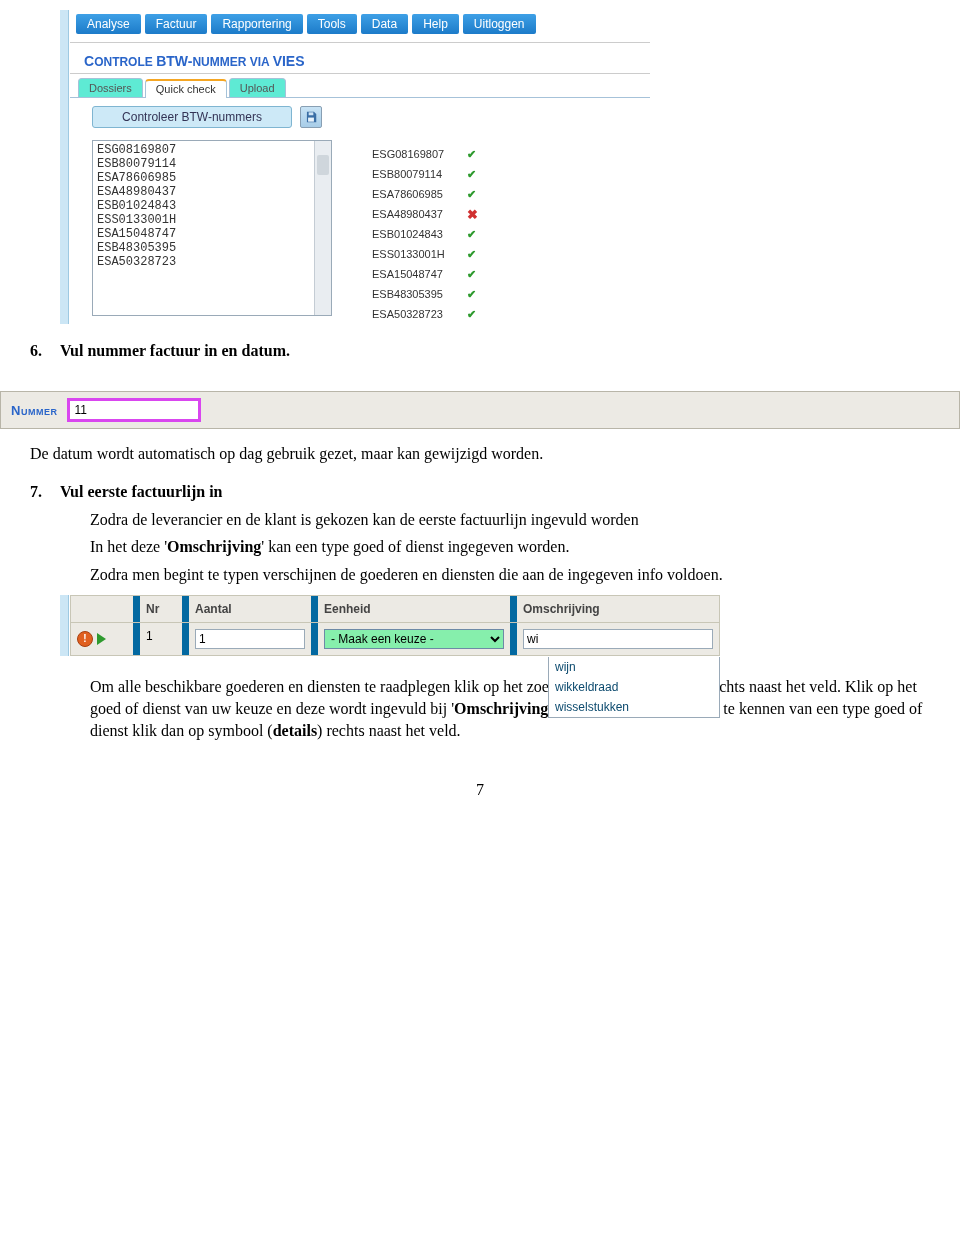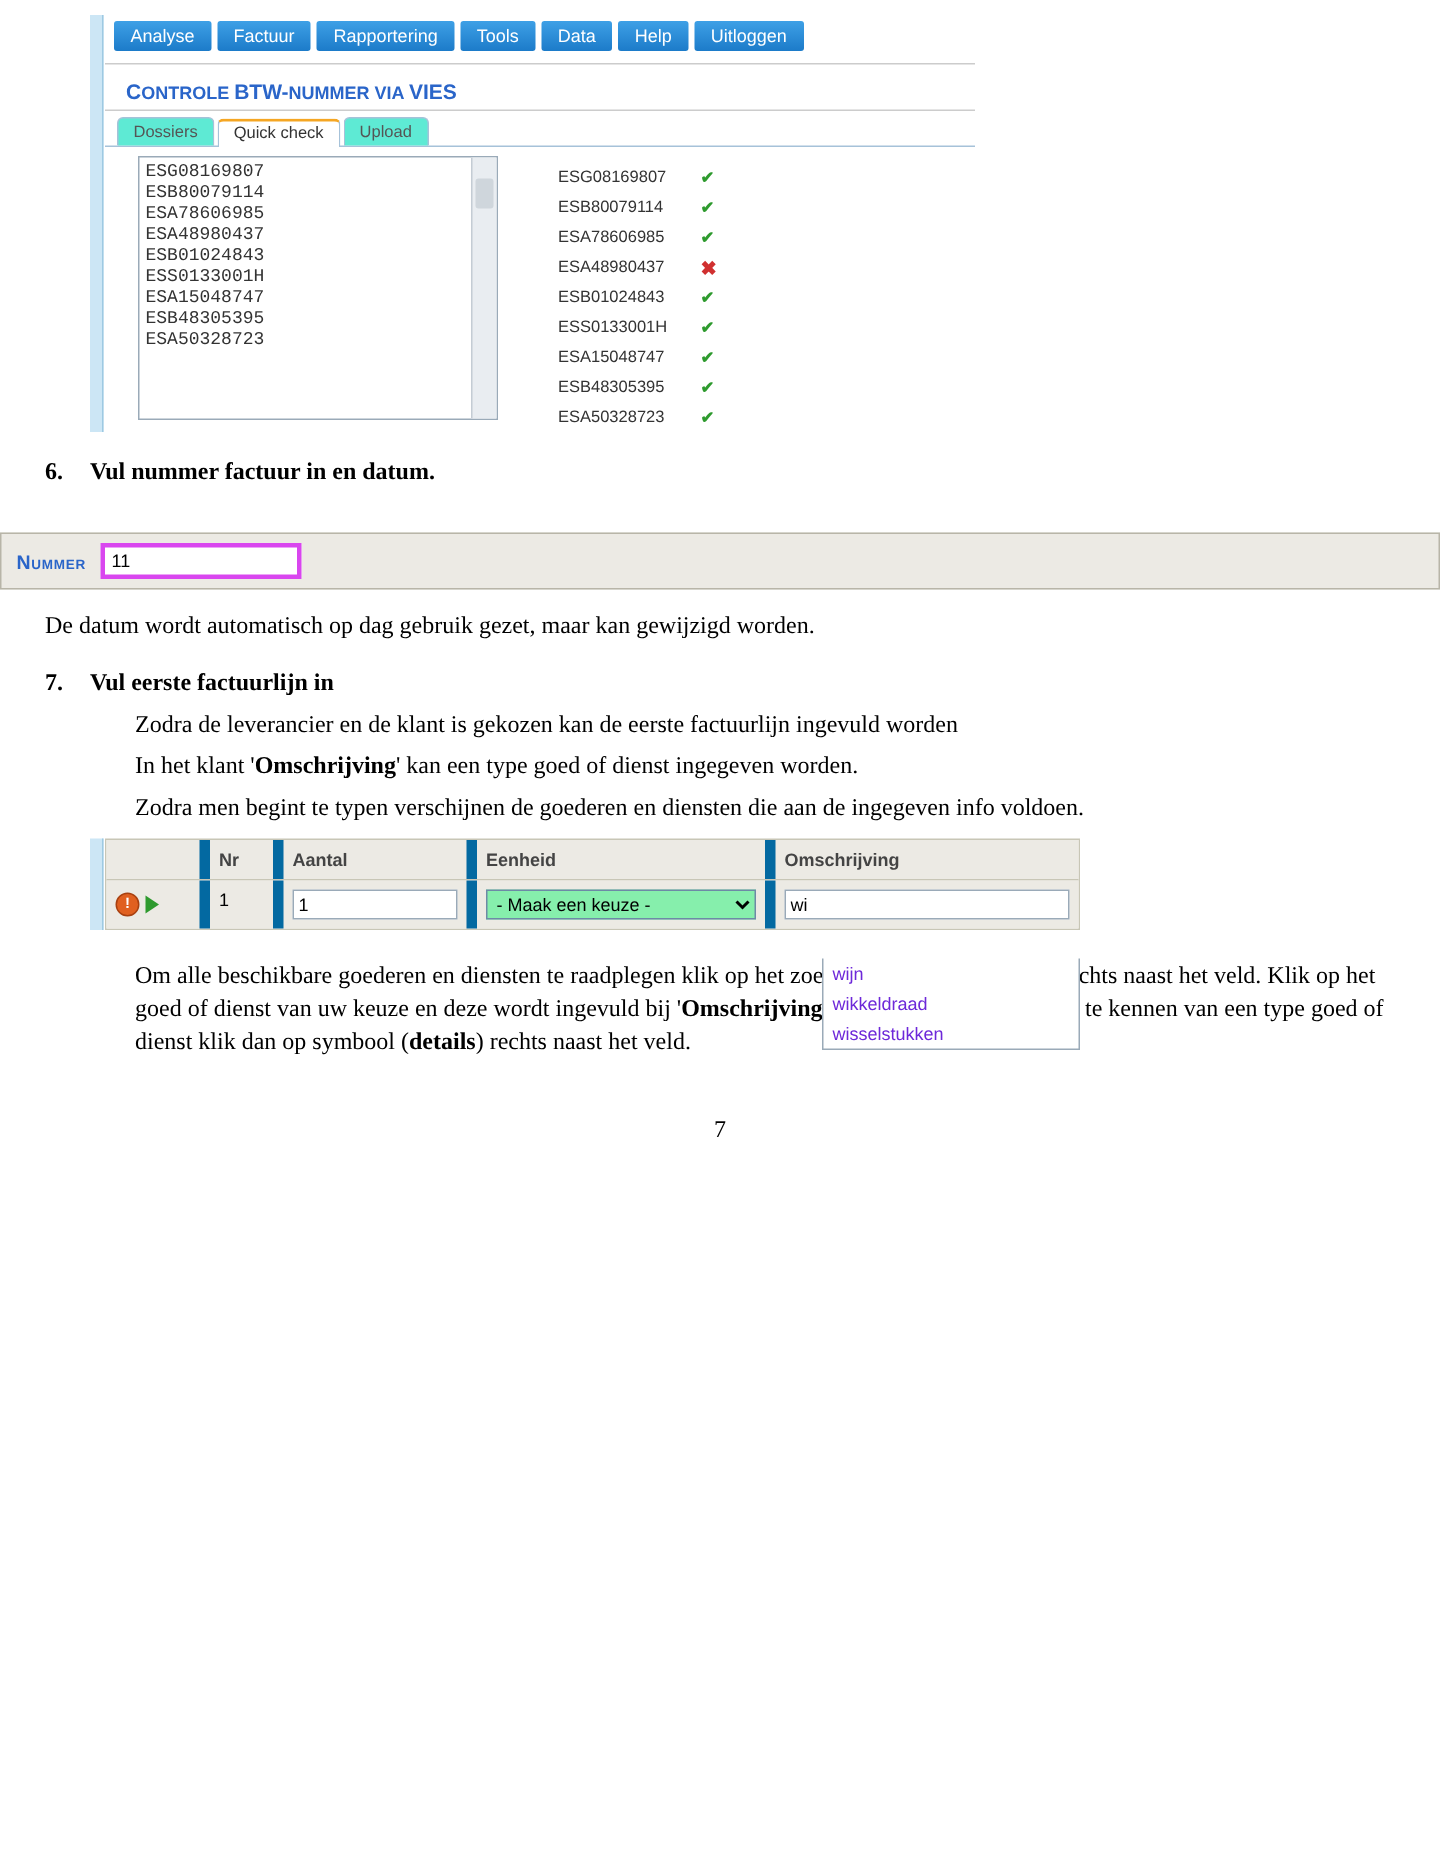--- a/index.html
+++ b/index.html
@@ -195,26 +195,26 @@
     font-weight: bold;
   }
   .ic-arrow {
     width: 0; height: 0;
     border-top: 6px solid transparent;
     border-bottom: 6px solid transparent;
     border-left: 9px solid #2e9a2e;
   }
   .dropdown-pop {
     position: absolute;
-    right: 0; top: 80px;
+    right: 0; top: 62px;
     width: 170px;
     background: #fff;
     border: 1px solid #9aaab8;
     border-top: none;
-    font-size: 12px; color: #6d28d9;
+    font-size: 12px; color: #0c4a6e;
   }
   .dropdown-pop div { padding: 3px 6px; }
 
   .page-number { text-align: center; margin: 40px 0 20px 0; font-family: "Times New Roman", serif; }
 </style>
 </head>
 <body>
 
 <div class="app1">
   <div class="left-bar"></div>
@@ -229,20 +229,30 @@
         <div class="menu-btn">Uitloggen</div>
       </div>
     <div class="sec-title">
       <span>C</span><span class="sm">ONTROLE </span><span>BTW-</span><span class="sm">NUMMER VIA </span><span>VIES</span>
     </div>
     <div class="tabs2" id="tabs2">
         <div class="tab2">Dossiers</div>
         <div class="tab2 active">Quick check</div>
         <div class="tab2">Upload</div>
       </div>
+    <div class="toolbar-row">
+      <div class="ctrl-btn">Controleer BTW-nummers</div>
+      <div class="save-icn">
+        <svg viewBox="0 0 24 24">
+            <path fill="#3a6ea5" d="M5 3h12l4 4v14H5z"></path>
+            <rect x="8" y="4" width="8" height="5" fill="#cfe4f5"></rect>
+            <rect x="7" y="13" width="10" height="7" fill="#e8f2fb"></rect>
+          </svg>
+      </div>
+    </div>
     <div class="check-area">
       <div class="input-list">
         <div id="input-lines">
             <div>ESG08169807</div>
             <div>ESB80079114</div>
             <div>ESA78606985</div>
             <div>ESA48980437</div>
             <div>ESB01024843</div>
             <div>ESS0133001H</div>
             <div>ESA15048747</div>
@@ -314,21 +324,21 @@
 </div>
 
 <div class="doc-section">
   <div class="num-item">
     <span class="n">7.</span>
     <span class="t">Vul eerste factuurlijn in</span>
   </div>
   <div class="indent">
     <div class="body-text">Zodra de leverancier en de klant is gekozen kan de eerste factuurlijn ingevuld worden</div>
     <div class="body-text">
-      <span>In het klant '</span><b>Omschrijving</b><span>' kan een type goed of dienst ingegeven worden.</span>
+      <span>In het deze '</span><b>Omschrijving</b><span>' kan een type goed of dienst ingegeven worden.</span>
     </div>
     <div class="body-text">Zodra men begint te typen verschijnen de goederen en diensten die aan de ingegeven info voldoen.</div>
   </div>
 </div>
 
 <div class="grid3">
   <div class="left-bar"></div>
   <div class="grid3-inner">
     <div class="ghead">
       <div class="c-icons"></div>

